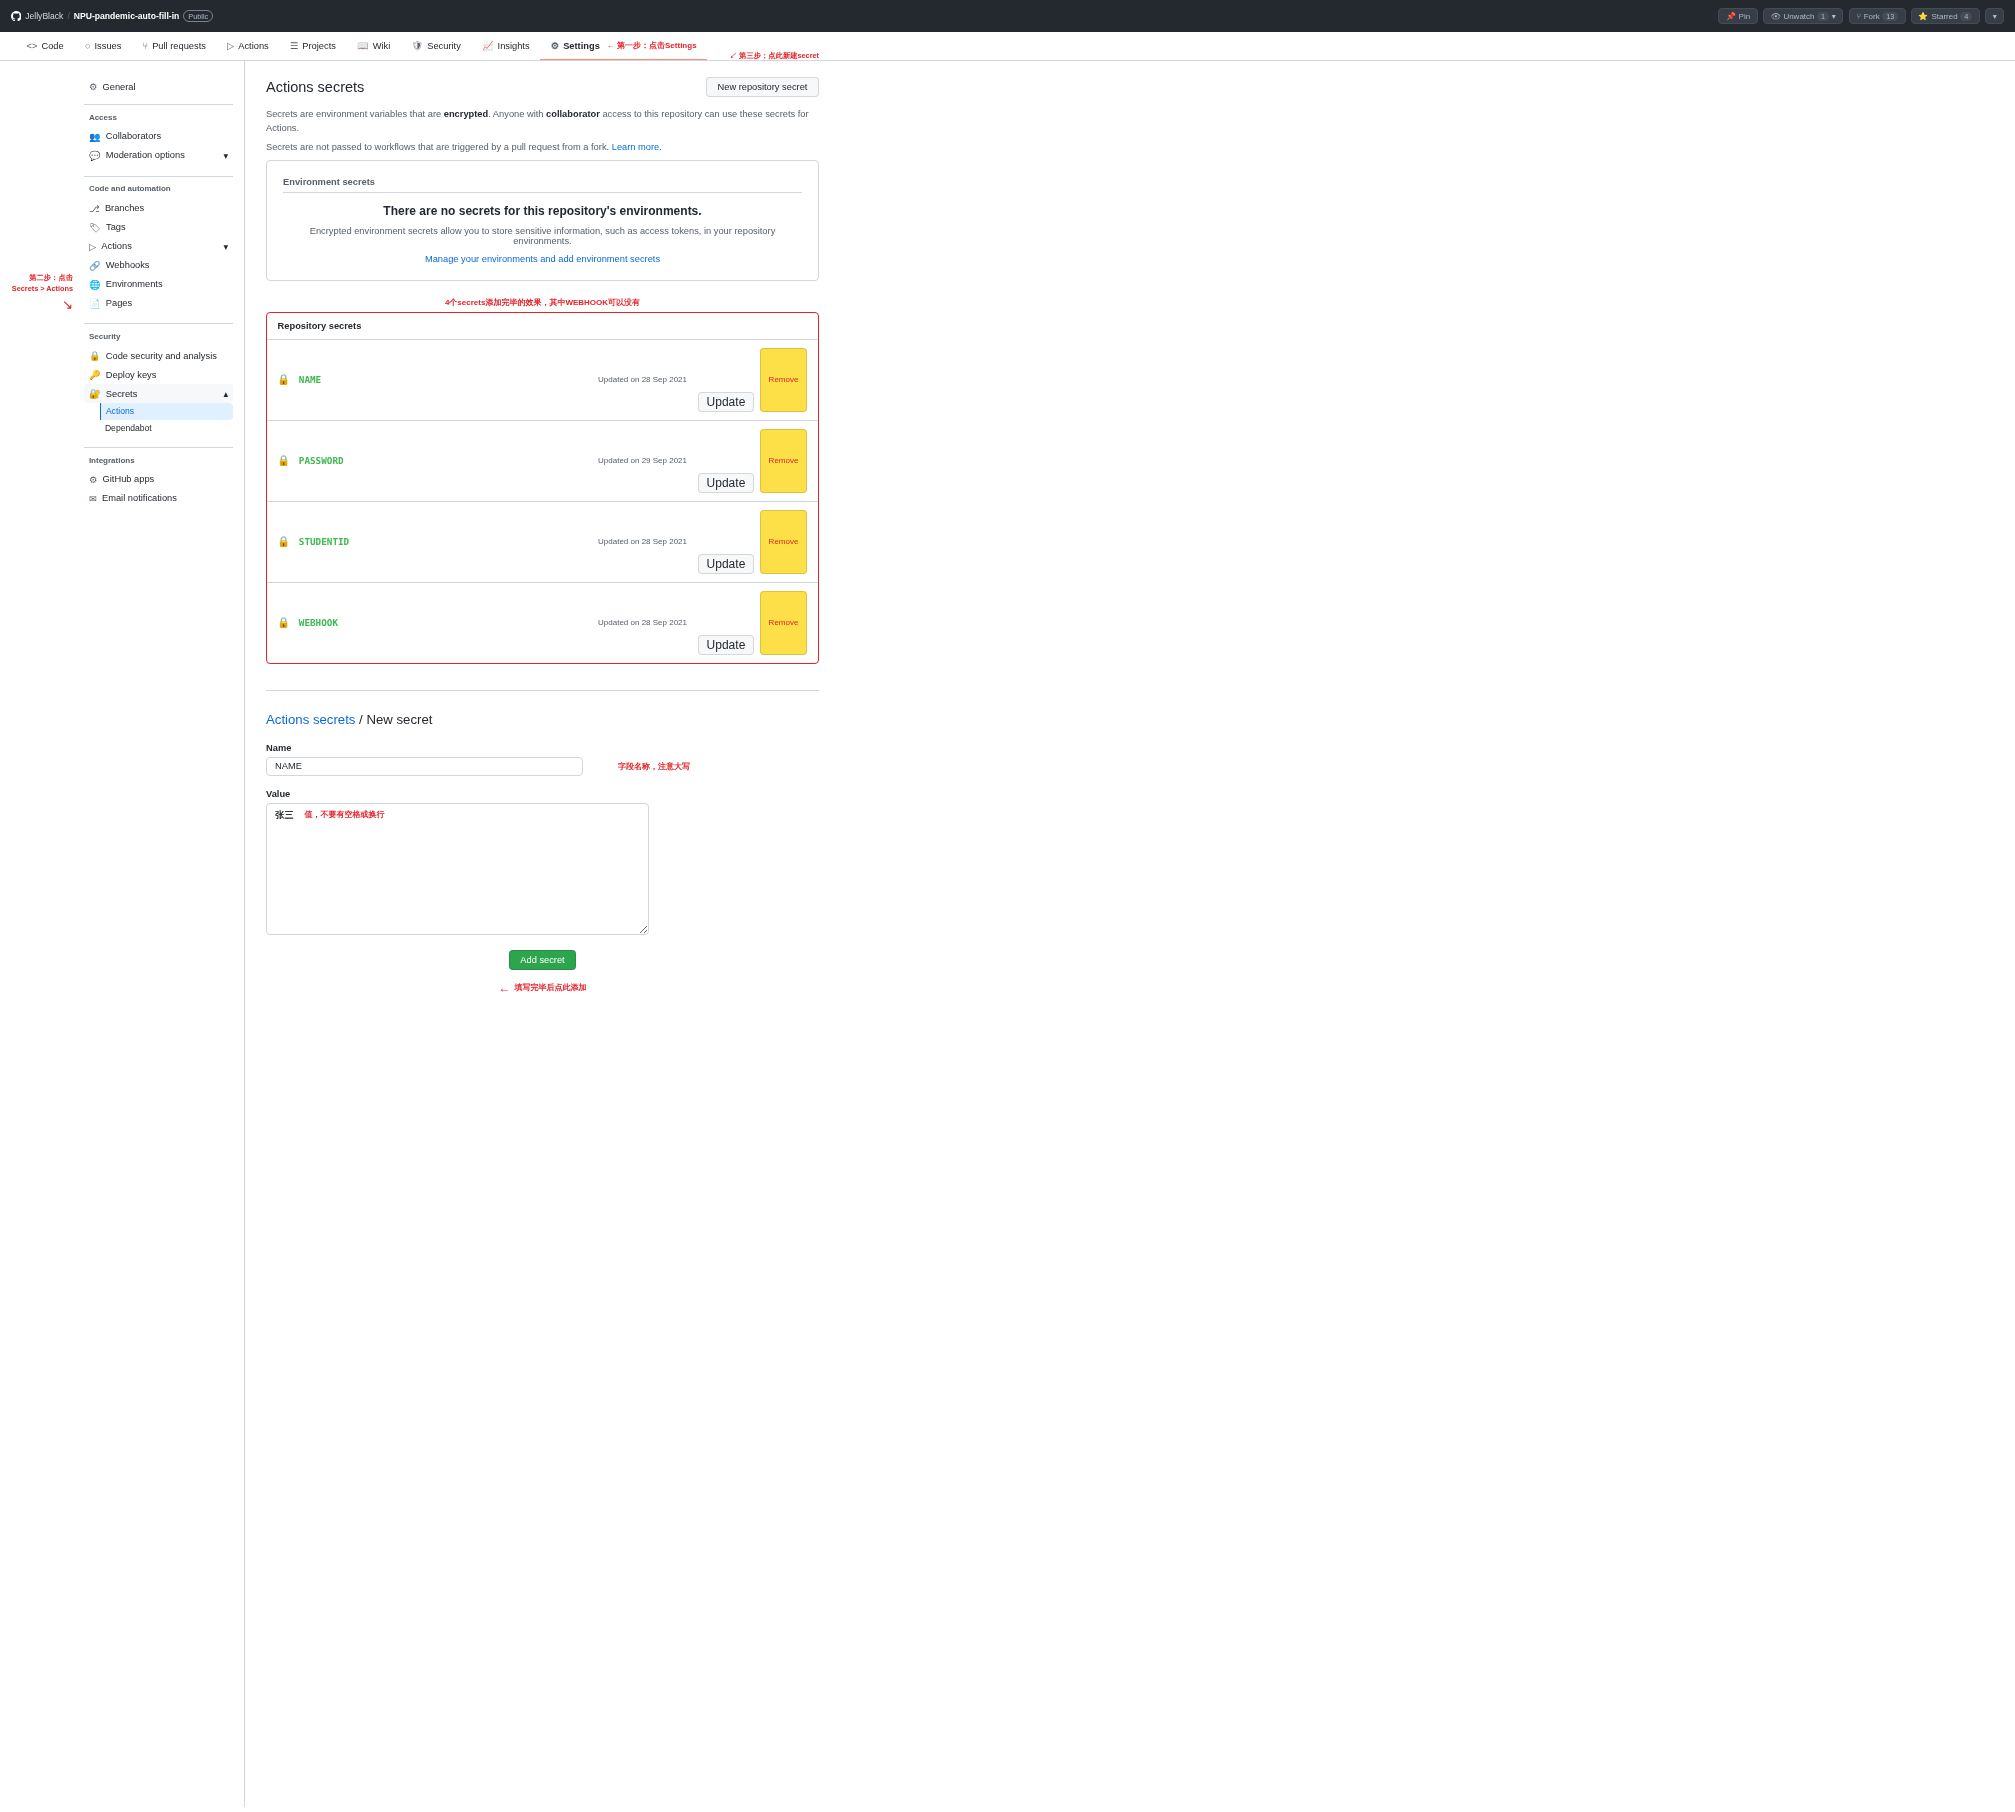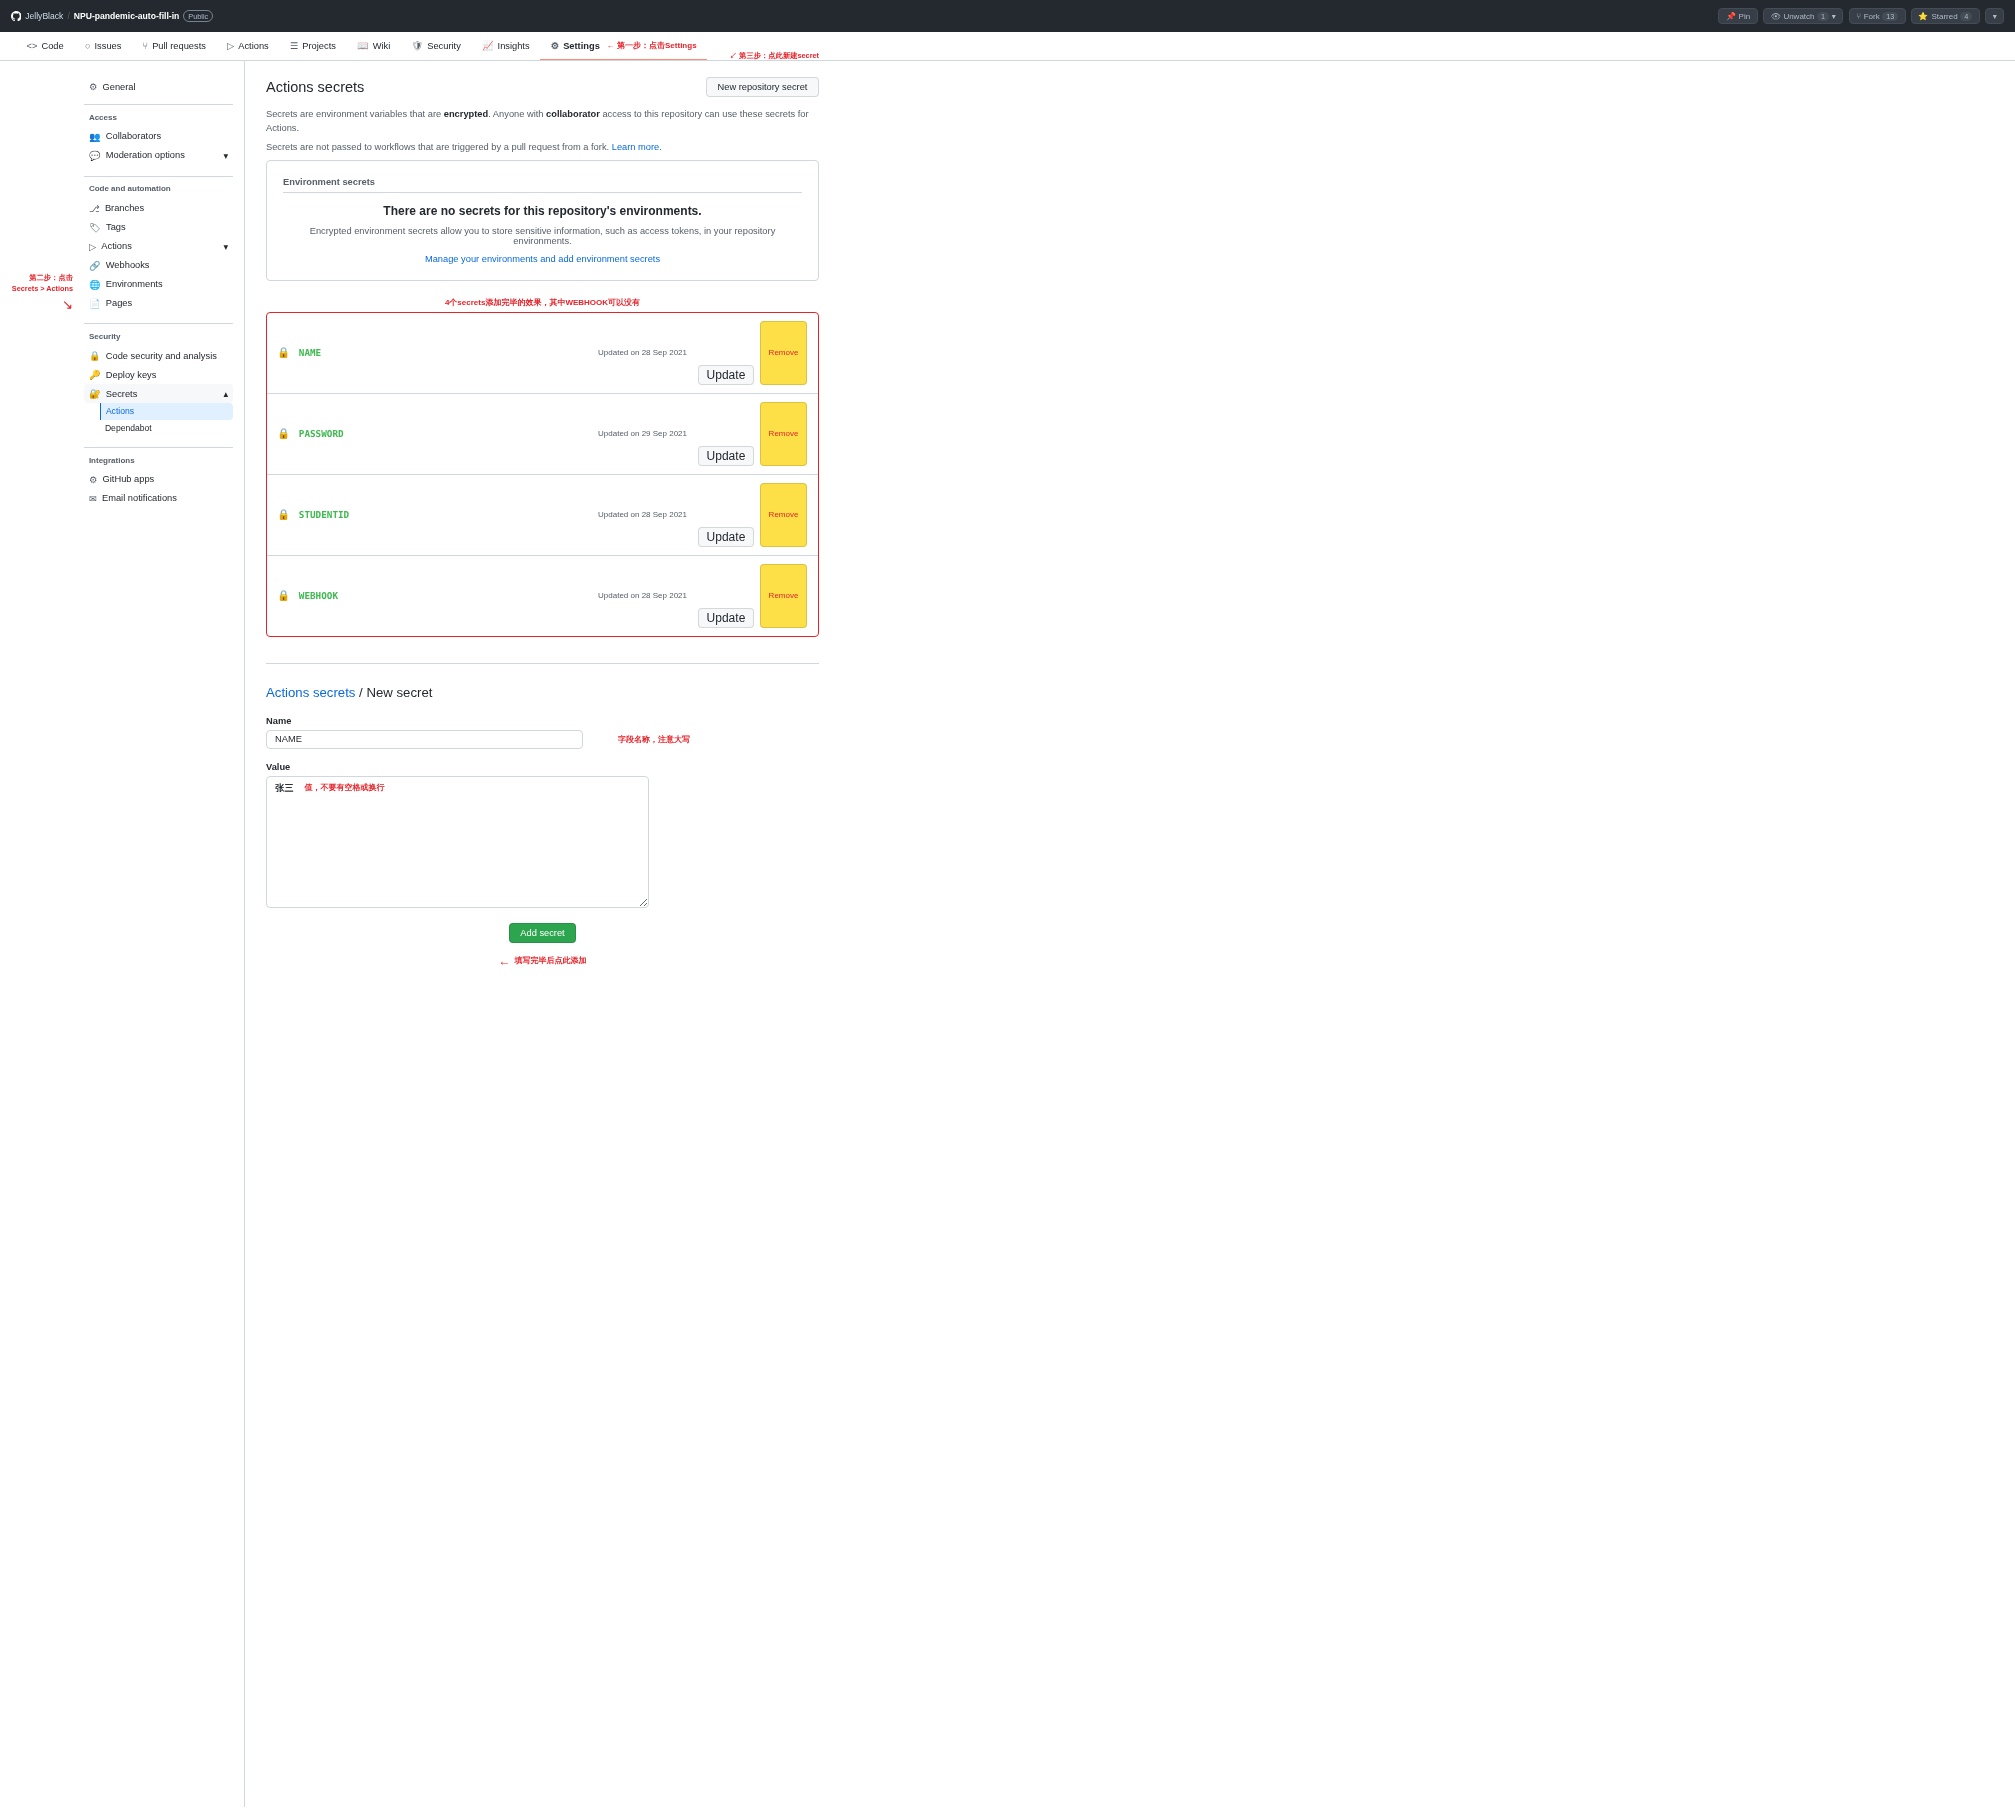--- a/index.html
+++ b/index.html
@@ -309,20 +309,21 @@
       <div class="env-secrets-box">
         <div class="env-secrets-title">Environment secrets</div>
         <div class="env-secrets-empty-title">There are no secrets for this repository's environments.</div>
         <p class="env-secrets-empty-desc">Encrypted environment secrets allow you to store sensitive information, such as access tokens, in your repository environments.</p>
         <a class="env-secrets-link">Manage your environments and add environment secrets</a>
       </div>
 
       <div class="secrets-section-annotation">4个secrets添加完毕的效果，其中WEBHOOK可以没有</div>
 
       <div class="repo-secrets-box">
+        <div class="repo-secrets-title">Repository secrets</div>
 
         <div class="secret-row">
           <span class="secret-icon">🔒</span>
           <span class="secret-name">NAME</span>
           <span class="secret-updated">Updated on 28 Sep 2021</span>
           <div class="secret-actions">
             <button class="btn-update">Update</button>
             <button class="btn-remove">Remove</button>
           </div>
         </div>

